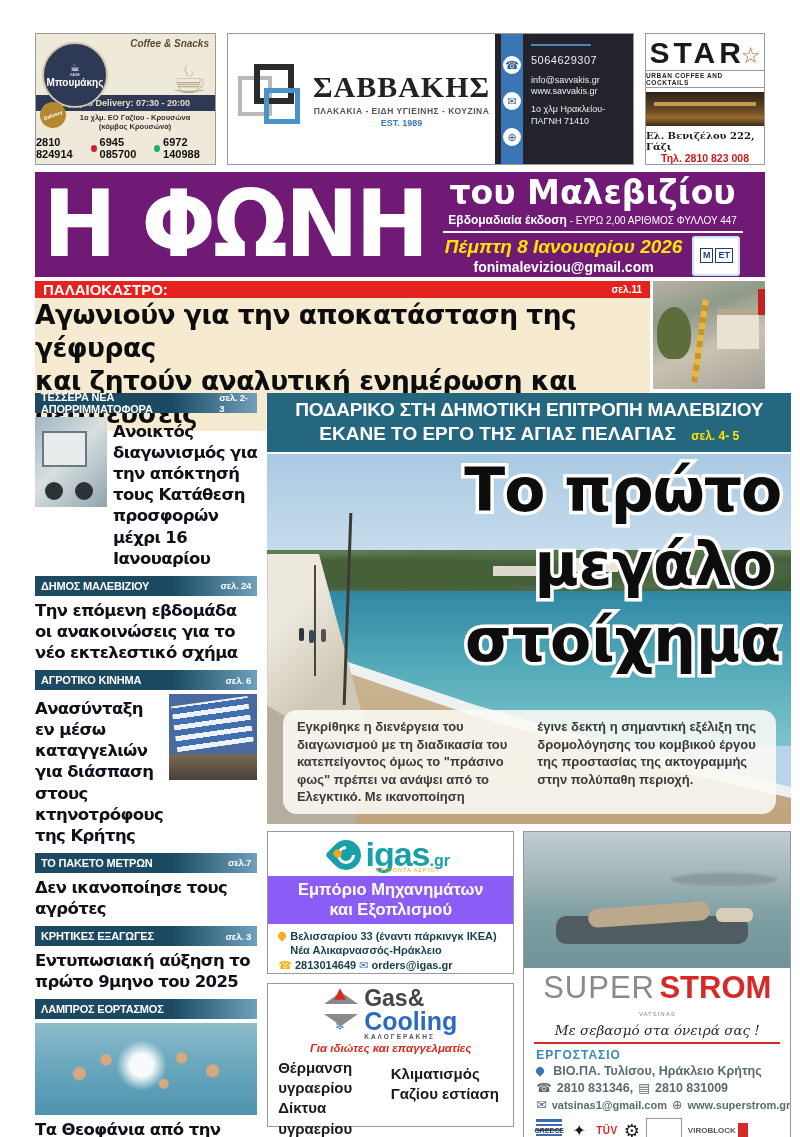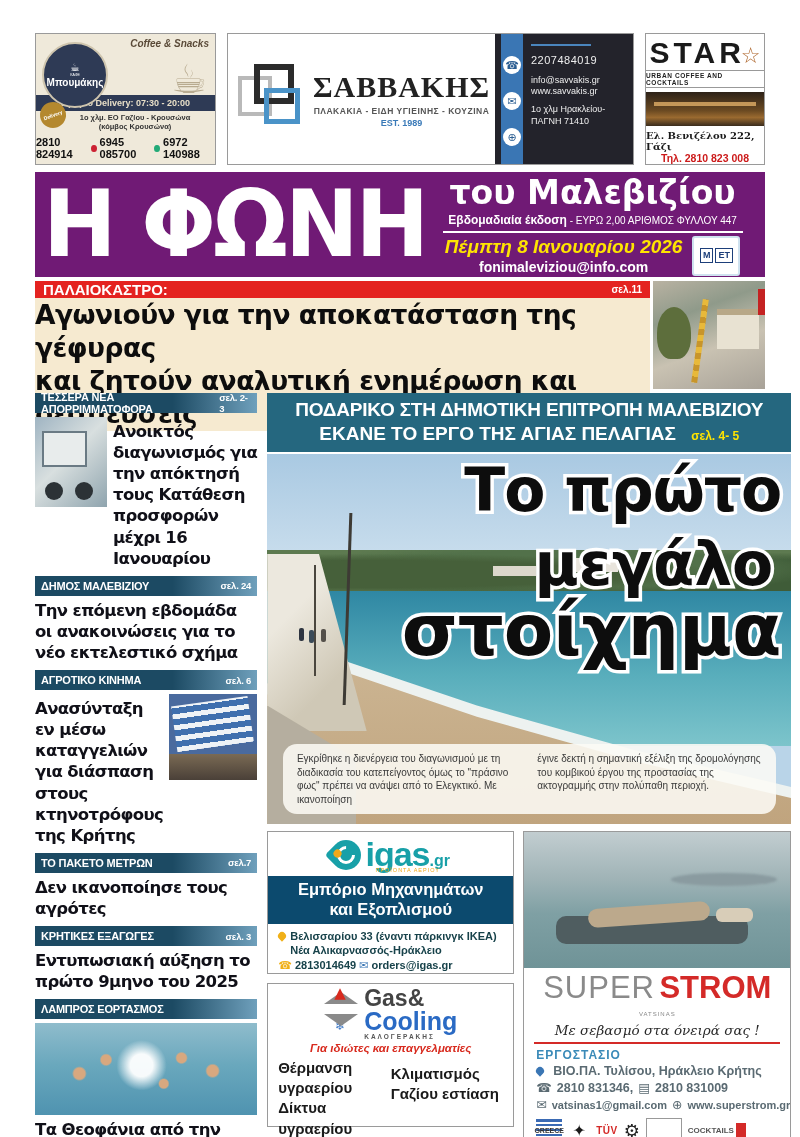--- a/index.html
+++ b/index.html
@@ -124,36 +124,36 @@
   .hp-village{position:absolute;left:0;top:27%;width:19%;height:48%;background:linear-gradient(135deg,#ece8de 30%,#cfc8b6 70%);
               clip-path:polygon(0 0,52% 0,100% 100%,0 100%);}
   .hp-road{position:absolute;left:0;bottom:0;width:17%;height:32%;background:#b5ae9f;clip-path:polygon(0 0,100% 45%,100% 100%,0 100%);}
   .hp-pole1{position:absolute;left:15%;top:16%;width:3px;height:52%;background:#3d3a34;transform:rotate(2deg);}
   .hp-pole2{position:absolute;left:9%;top:30%;width:2px;height:30%;background:#4a463e;}
   .hp-p1{position:absolute;left:6%;top:47%;width:5px;height:13px;background:#2e3440;border-radius:2px;box-shadow:10px 2px 0 #3a4a58,22px 1px 0 #54504a;}
   .hero-title{position:absolute;right:10px;top:6px;text-align:right;font-family:"DejaVu Sans",sans-serif;font-weight:800;
               color:#0d0d0d;-webkit-text-stroke:7px #fff;paint-order:stroke fill;line-height:1.0;}
   .hero-title .t1{font-size:60px;letter-spacing:-1px;}
   .hero-title .t2{font-size:60px;margin:14px 8px 0 0;}
-  .hero-title .t3{font-size:72px;letter-spacing:0;}
+  .hero-title .t3{font-size:60px;margin-top:16px;letter-spacing:0;}
   .hero-cap{position:absolute;left:3%;right:3%;bottom:10px;background:rgba(252,250,245,.88);border-radius:14px;
             display:flex;gap:16px;padding:8px 14px;box-sizing:border-box;}
-  .hero-cap div{flex:1;font-size:10px;font-weight:normal;color:#3a3a3a;line-height:1.35;}
+  .hero-cap div{flex:1;font-size:13px;font-weight:bold;color:#3a3a3a;line-height:1.35;}
   
   .bottom-ads{display:flex;gap:9px;margin-top:7px;}
   .ba-left{width:247px;display:flex;flex-direction:column;gap:9px;}
   .ad-igas{height:143px;box-sizing:border-box;border:1px solid #9a9a9a;background:#fff;text-align:center;}
   .ig-logo{display:flex;align-items:center;justify-content:center;gap:4px;padding-top:5px;}
   .ig-drop{width:30px;height:30px;border-radius:50% 50% 50% 4px;transform:rotate(45deg);background:#18a0a8;position:relative;flex:none;}
   .ig-drop:before{content:"";position:absolute;left:6px;top:6px;width:12px;height:12px;border-radius:50%;border:3px solid #fff;border-top-color:transparent;}
   .ig-drop:after{content:"";position:absolute;left:4px;top:16px;width:8px;height:8px;border-radius:50%;background:#f0a818;}
   .ig-name{font-size:34px;font-weight:800;color:#18a0a8;letter-spacing:-1px;line-height:1;}
   .ig-tld{font-size:16px;font-weight:800;color:#18a0a8;}
   .ig-tag{font-size:5.5px;color:#f0a818;letter-spacing:1px;margin-top:-4px;}
-  .ig-band{background:#0c4a6e;color:#fff;font-size:16.5px;font-weight:800;line-height:1.2;padding:4px 0;margin-top:3px;}
+  .ig-band{background:#8b5cf6;color:#fff;font-size:16.5px;font-weight:800;line-height:1.2;padding:4px 0;margin-top:3px;}
   .ig-info{text-align:left;padding:5px 8px 0 10px;font-size:11px;font-weight:800;color:#17424a;line-height:1.35;}
   .pin{display:inline-block;width:8px;height:8px;border-radius:50% 50% 50% 0;transform:rotate(-45deg);background:#f0b018;margin-right:4px;}
   .pin.red{background:#d82a1e;} .pin.blue{background:#3a76b4;}
   .ic{font-family:"DejaVu Sans",sans-serif;font-weight:normal;}
   .ic.yel{color:#f0b018;} .ic.blue{color:#3a76b4;} .ic.gray{color:#5a6a72;}
   .ad-gas{height:144px;box-sizing:border-box;border:1px solid #9a9a9a;background:#fff;display:flex;flex-direction:column;}
   .gs-logo{display:flex;justify-content:center;align-items:flex-start;gap:6px;padding-top:4px;}
   .gs-chev{width:34px;height:34px;position:relative;flex:none;margin-top:4px;}
   .gs-chev:before{content:"";position:absolute;left:0;top:0;border-left:17px solid transparent;border-right:17px solid transparent;border-bottom:12px solid #8a8a8a;}
   .gs-chev:after{content:"";position:absolute;left:0;bottom:0;border-left:17px solid transparent;border-right:17px solid transparent;border-top:12px solid #8a8a8a;}
@@ -238,21 +238,21 @@
           <div class="sv-sub">ΠΛΑΚΑΚΙΑ - ΕΙΔΗ ΥΓΙΕΙΝΗΣ - ΚΟΥΖΙΝΑ</div>
           <div class="sv-est">EST. 1989</div>
         </div>
       </div>
       <div class="sv-panel">
         <div class="sv-strip"></div>
         <span class="sv-ic i1">☎</span>
         <span class="sv-ic i2">✉</span>
         <span class="sv-ic i3">⊕</span>
         <div class="sv-rule"></div>
-        <div class="sv-row ph">2207484019</div>
+        <div class="sv-row ph">5064629307</div>
         <div class="sv-row">
           <span>info@savvakis.gr</span><br>
           <span>www.savvakis.gr</span>
         </div>
         <div class="sv-row">1ο χλμ Ηρακλείου-ΠΑΓΝΗ 71410</div>
       </div>
     </div>
 
     <div class="ad ad-star">
       <div>
@@ -269,21 +269,21 @@
     <div class="mast-title">Η ΦΩΝΗ</div>
     <div class="mast-right">
       <div class="mast-sub">του Μαλεβιζίου</div>
       <div class="mast-ed">
         <b>Εβδομαδιαία έκδοση</b><span> - ΕΥΡΩ 2,00 ΑΡΙΘΜΟΣ ΦΥΛΛΟΥ 447</span>
       </div>
       <div class="mast-rule"></div>
       <div class="mast-bottom">
         <div class="mast-datecol">
           <div class="mast-date">Πέμπτη 8 Ιανουαρίου 2026</div>
-          <div class="mast-email">fonimaleviziou@info.com</div>
+          <div class="mast-email">fonimaleviziou@gmail.com</div>
         </div>
         <div class="met-box">
           <span>M</span>
           <span>ET</span>
         </div>
       </div>
     </div>
   </div>
 
   <div class="banner">
@@ -490,21 +490,21 @@
             </div>
           <div class="ss-certs">
             <span class="cert flag">GREECE</span>
             <span class="cert eagle">✦</span>
             <span class="cert tuv">
                 <b>TÜV</b>
               </span>
             <span class="cert gear">⚙</span>
             <span class="cert box"></span>
             <span class="cert viro">
-                <span>COCKTAILS</span>
+                <span>VIROBLOCK</span>
                 <i></i>
               </span>
           </div>
         </div>
       </div>
     </div>
   </div>
 </div>
 
 </body></html>

